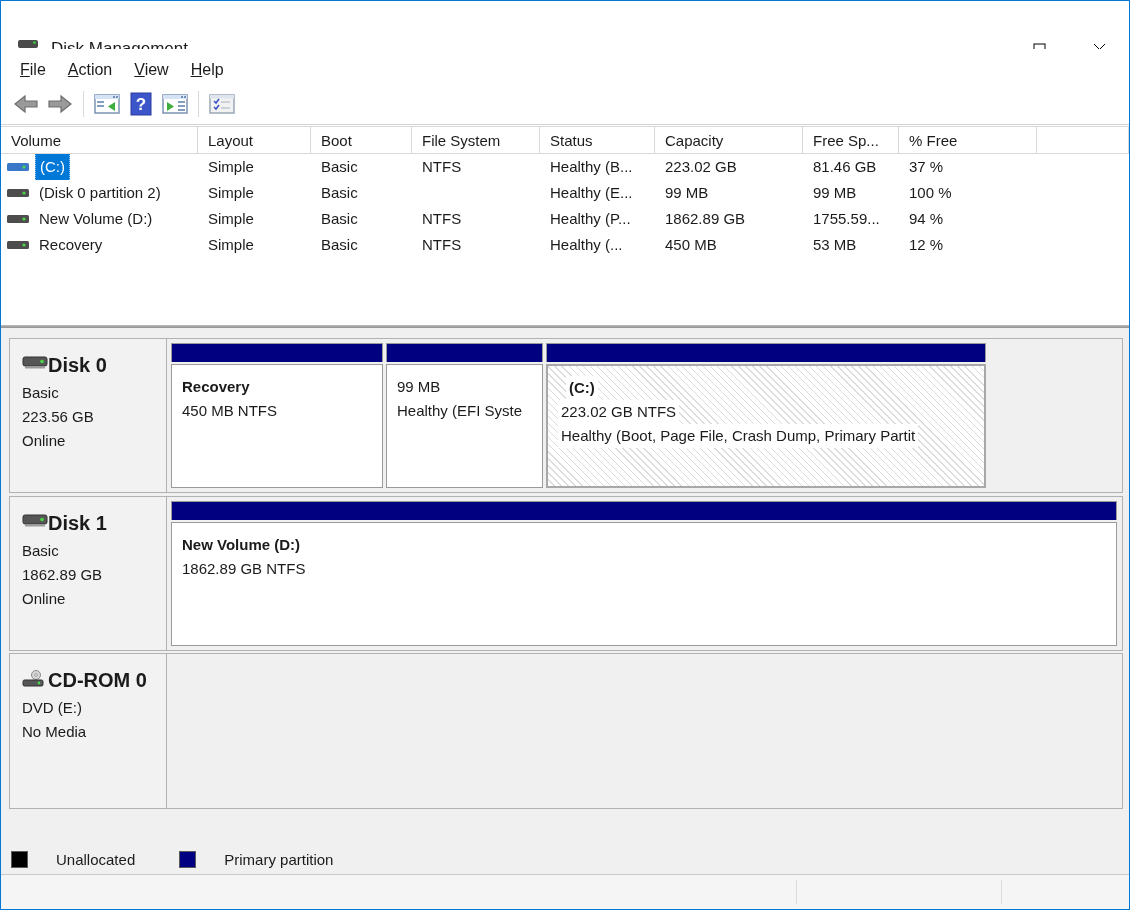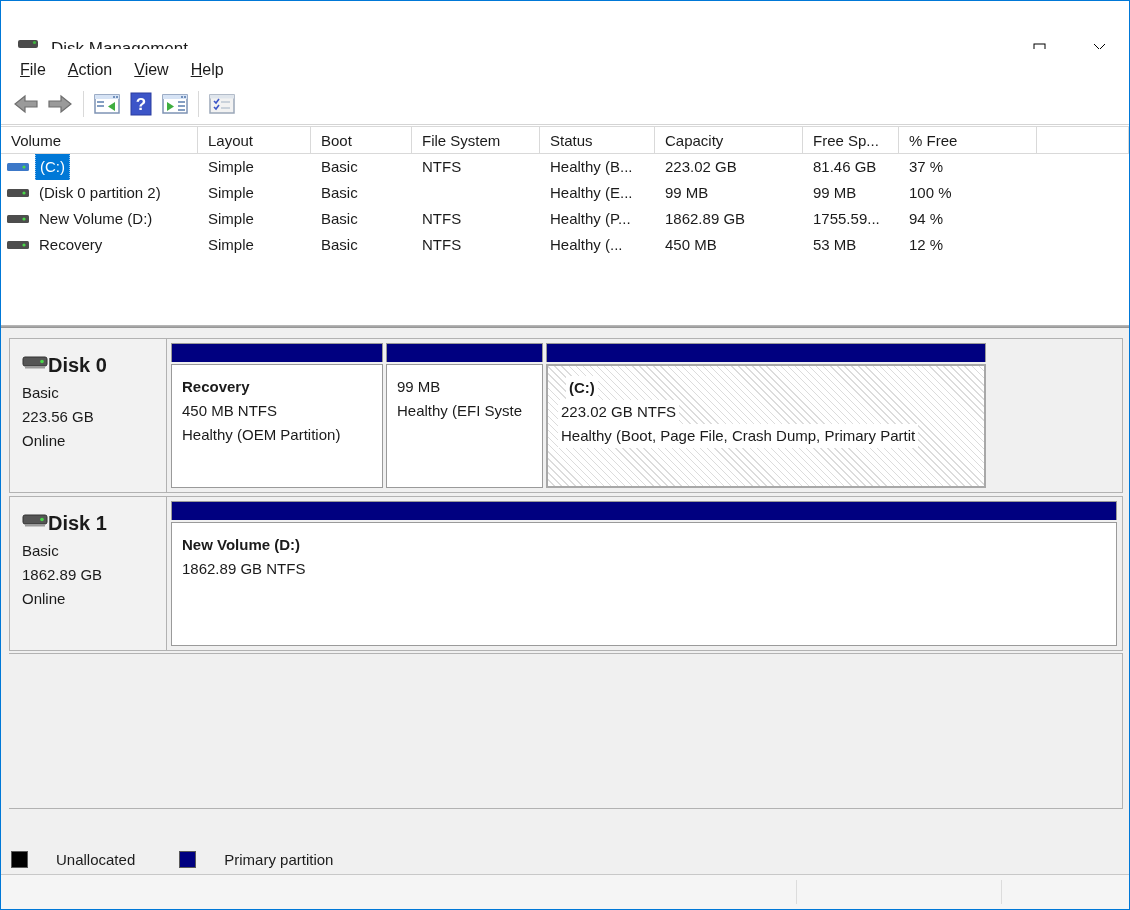--- a/index.html
+++ b/index.html
@@ -291,21 +291,20 @@
         <div>Basic</div>
         <div>223.56 GB</div>
         <div>Online</div>
       </div>
       <div class="graph-cell">
         <div class="partition p-recovery">
           <div class="part-head"></div>
           <div class="part-body">
             <div class="pname">Recovery</div>
             <div>450 MB NTFS</div>
-            <div>Healthy (OEM Partition)</div>
           </div>
         </div>
         <div class="partition p-efi">
           <div class="part-head"></div>
           <div class="part-body">
             <div class="pname"></div>
             <div>99 MB</div>
             <div>Healthy (EFI Syste</div>
           </div>
         </div>
@@ -339,20 +338,34 @@
           <div class="part-head"></div>
           <div class="part-body">
             <div class="pname">New Volume  (D:)</div>
             <div>1862.89 GB NTFS</div>
           </div>
         </div>
       </div>
     </div>
 
     <div class="disk-row" style="top:325px; height:156px;">
+      <div class="label-cell">
+        <div class="disk-title">
+          <svg class="disk-ico" viewBox="0 0 26 18" style="height:22px;">
+            <circle cx="14" cy="5" r="4.5" fill="#d8d8d8" stroke="#8a8a8a"></circle>
+              <circle cx="14" cy="5" r="1.4" fill="#f7f7f7" stroke="#8a8a8a" stroke-width="0.8"></circle>
+            <rect x="1" y="10" width="20" height="6" rx="1.5" fill="#555" stroke="#333"></rect>
+              <circle cx="17" cy="13" r="1.4" fill="#49d849"></circle>
+          </svg>
+          <span>CD-ROM 0</span>
+        </div>
+        <div>DVD (E:)</div>
+        <div></div>
+        <div>No Media</div>
+      </div>
       <div class="graph-cell"></div>
     </div>
 
     <div class="legend">
       <span class="swatch" style="background:#000000;"></span>
       <span class="ltext">Unallocated</span>
       <span class="swatch" style="background:#000080;"></span>
       <span class="ltext">Primary partition</span>
     </div>
   </div>

